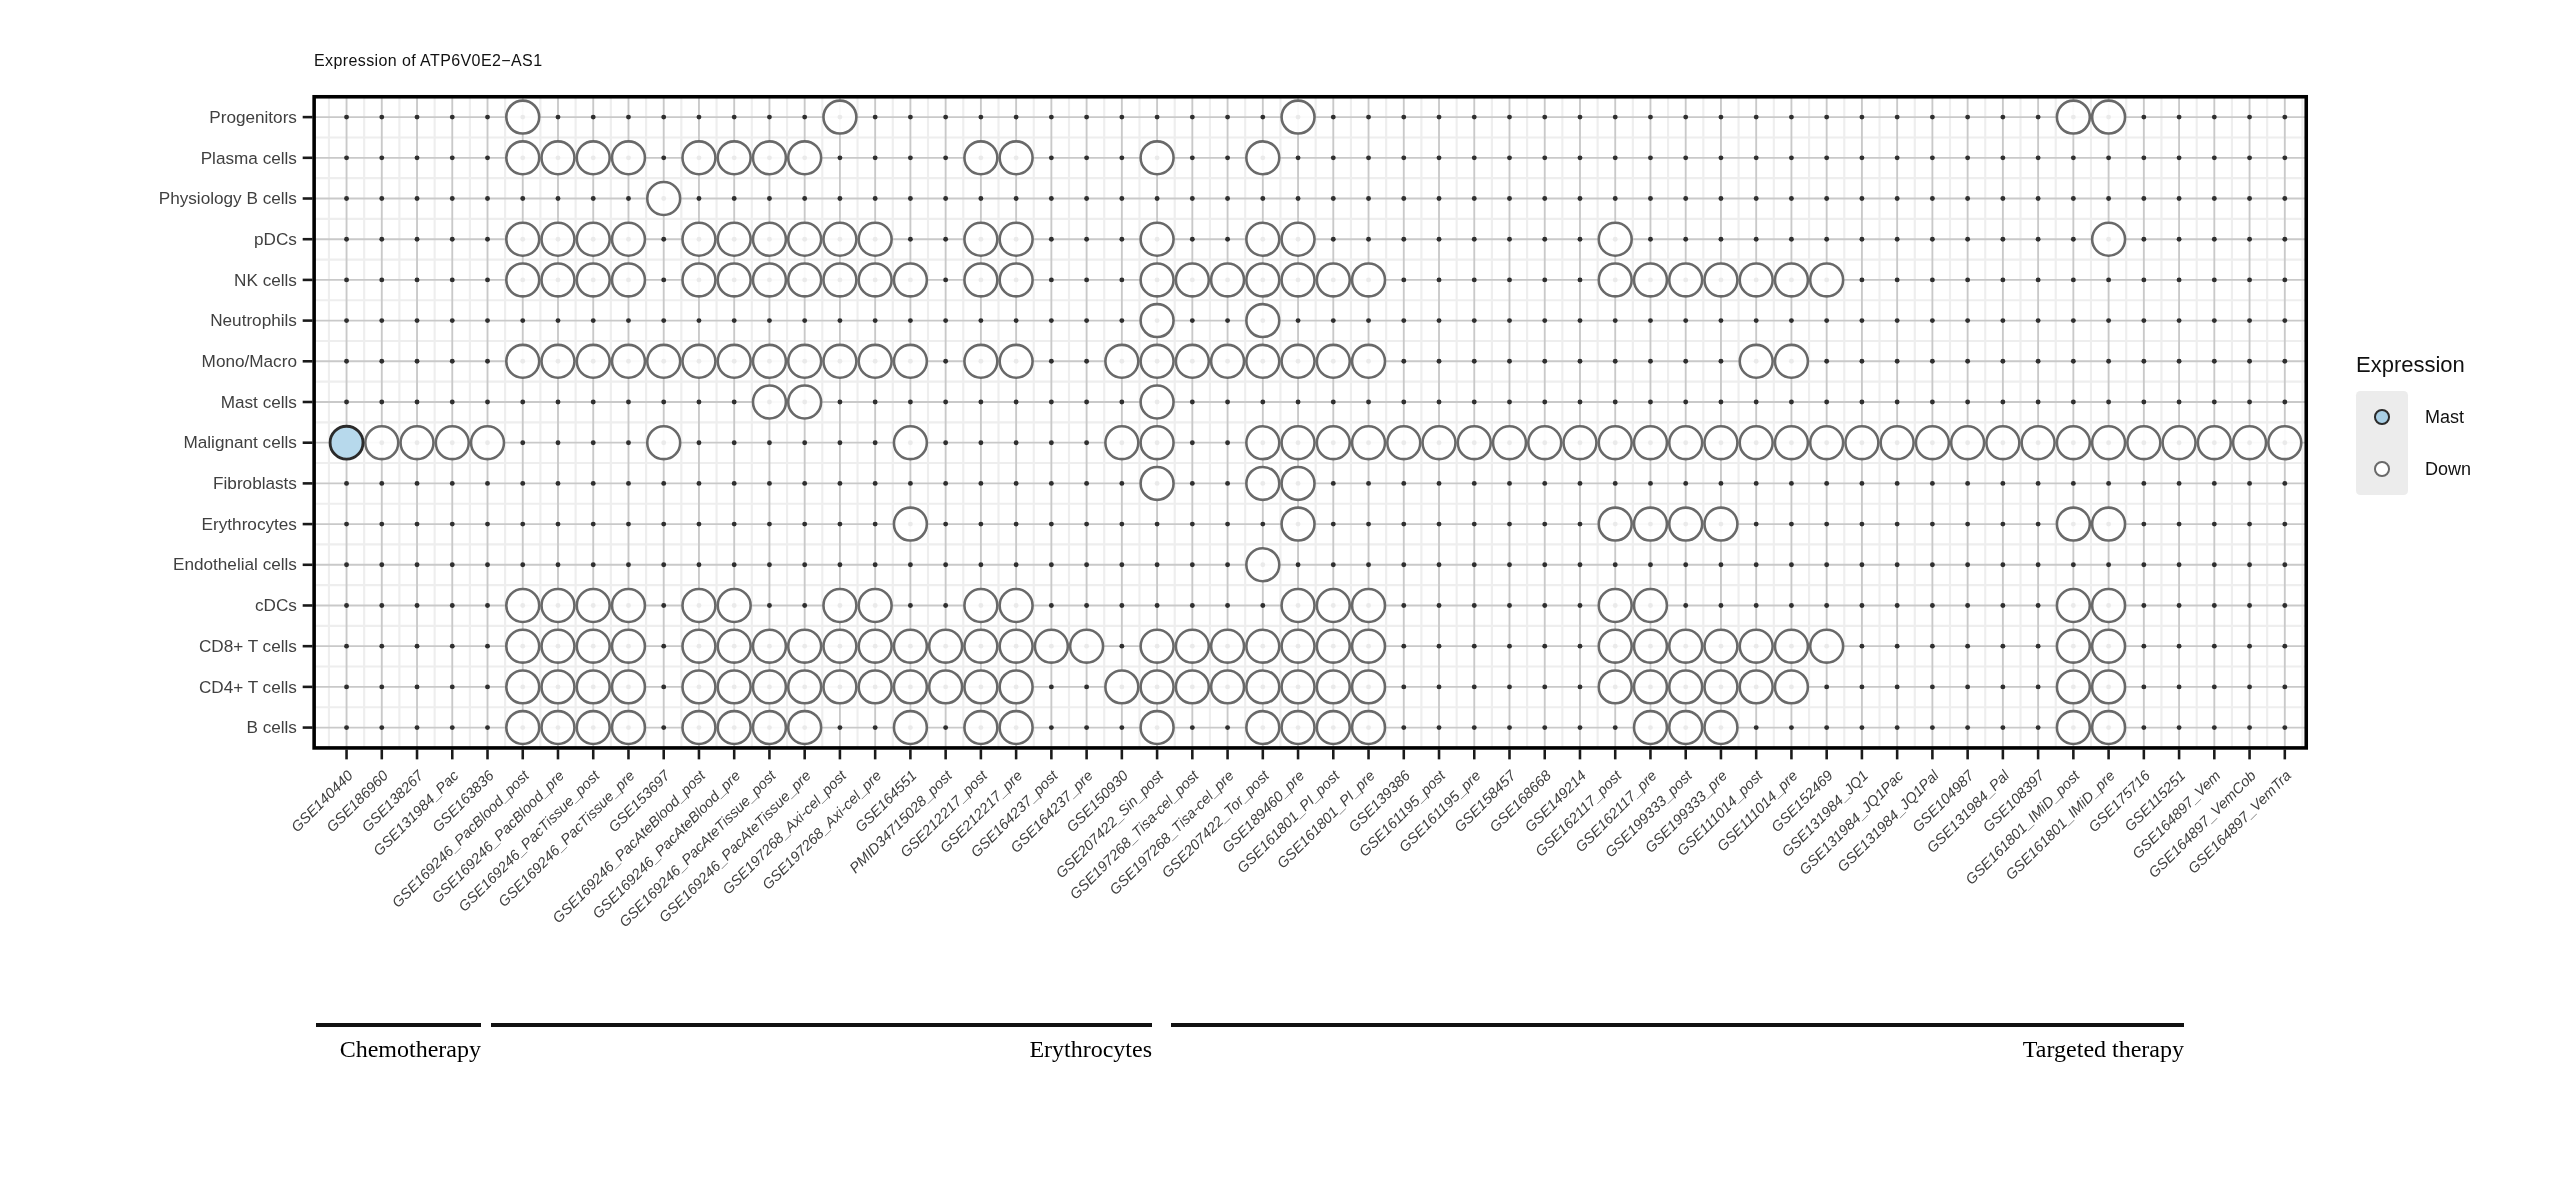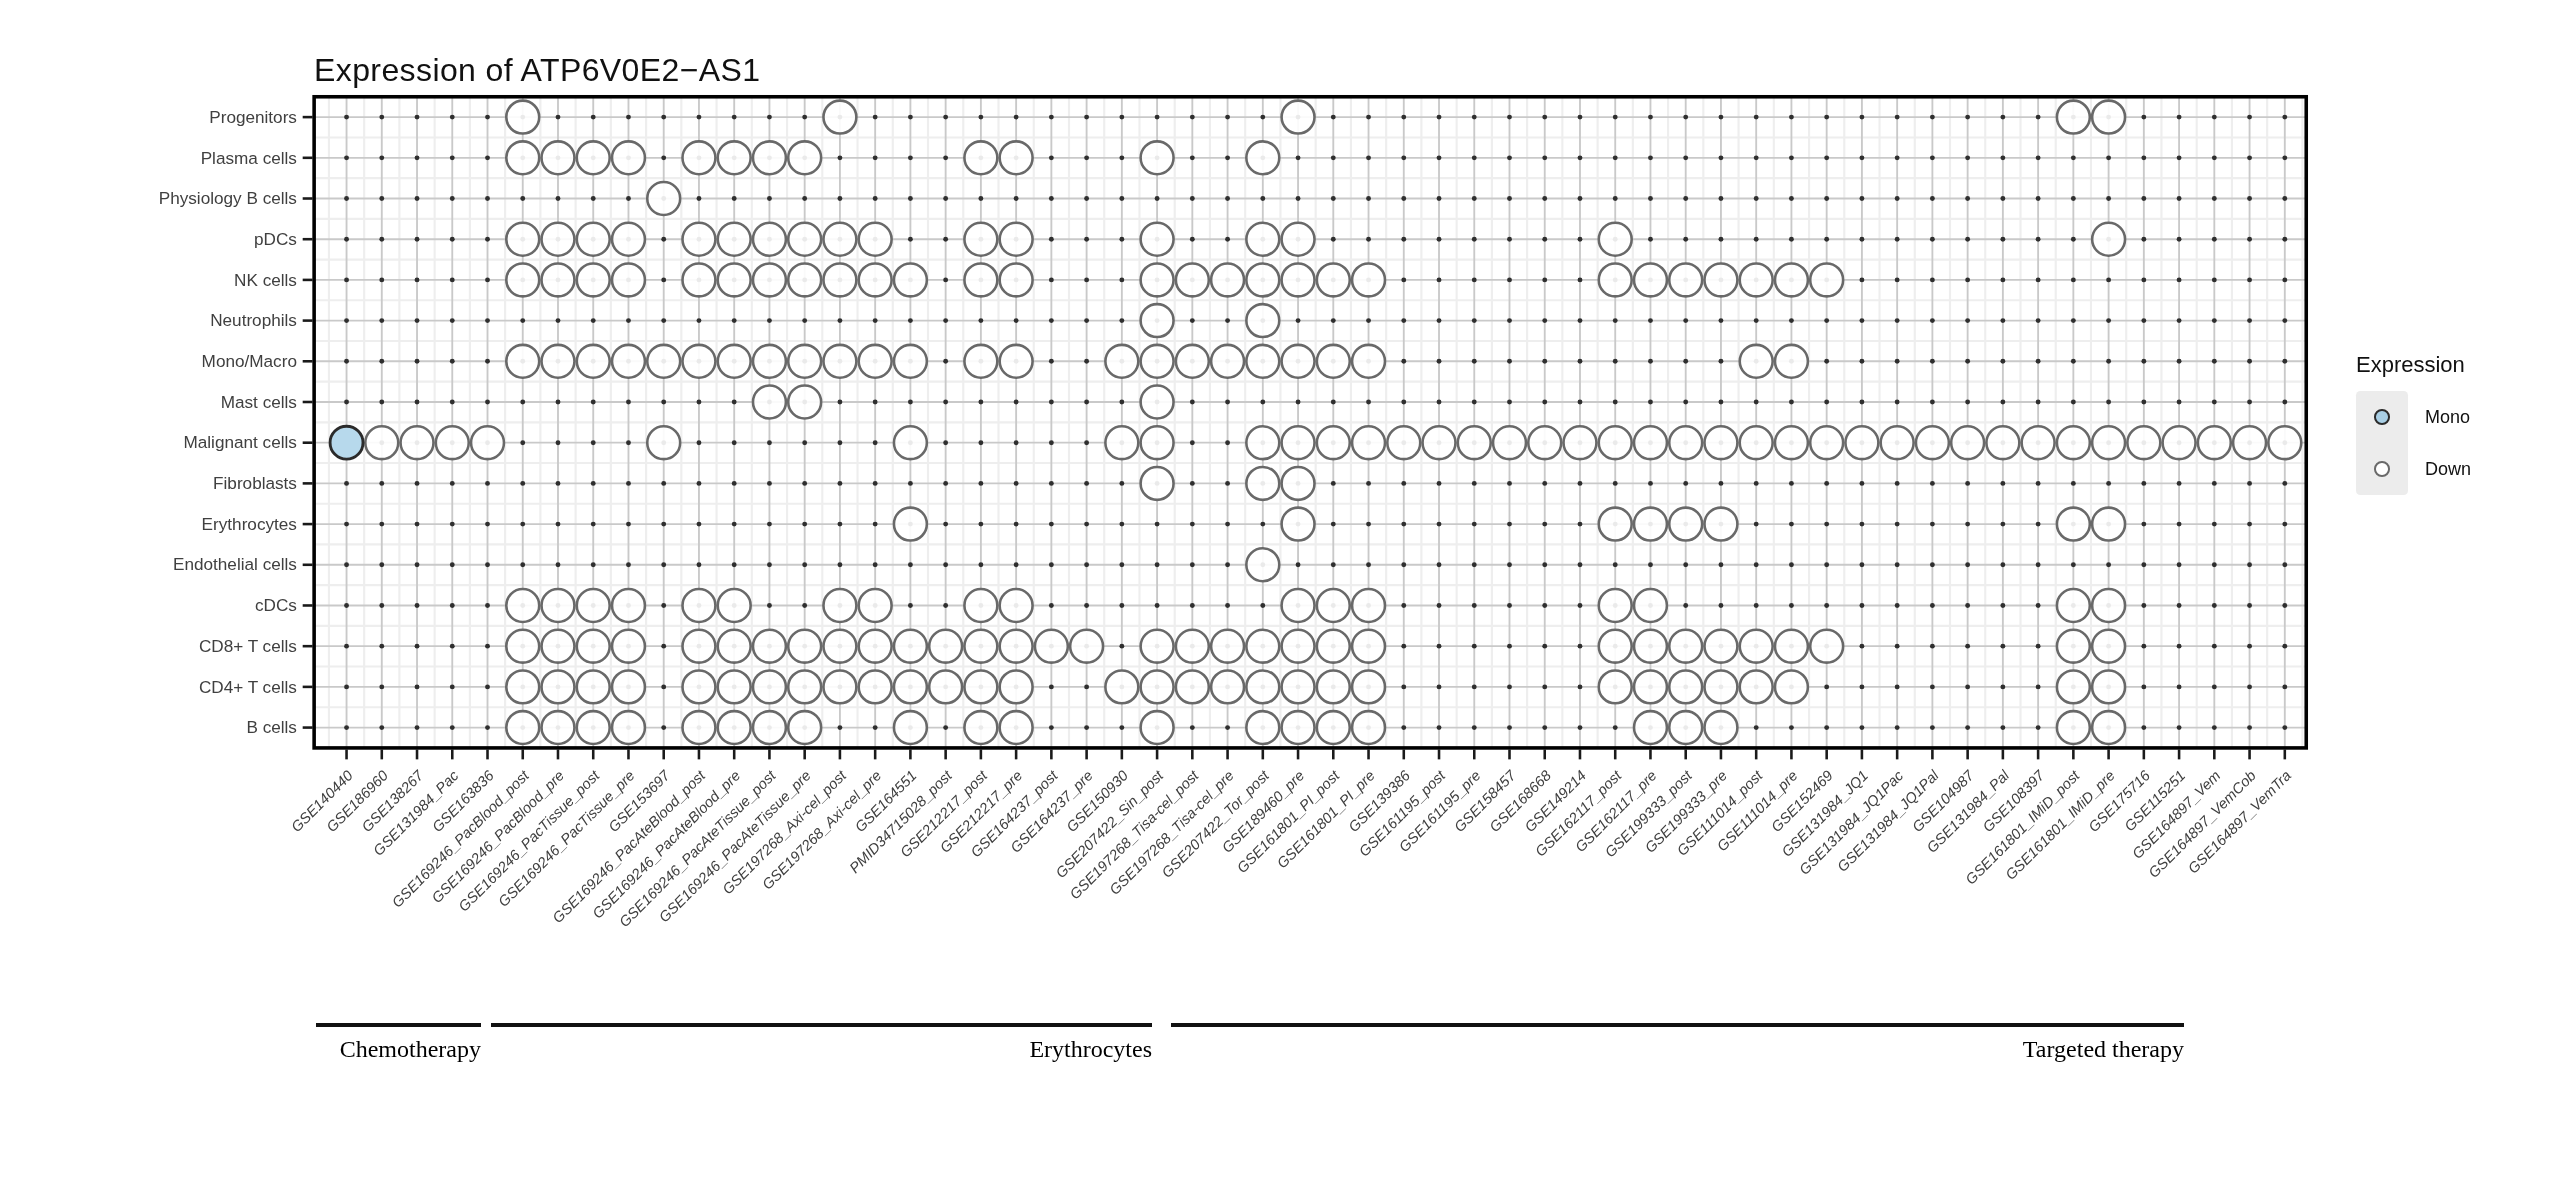--- a/index.html
+++ b/index.html
@@ -1,20 +1,20 @@
 <!DOCTYPE html>
 <html style="font-size:11.4px"><head>
 <meta charset="utf-8">
 <style>
   html,body{margin:0;padding:0;background:#ffffff;}
   body{width:2576px;height:1181px;position:relative;overflow:hidden;
        font-family:"Liberation Sans", sans-serif;}
   #stage{position:absolute;inset:0;}
   #plot-svg{position:absolute;left:0;top:0;}
-  .chart-title{position:absolute;left:314px;top:52px;font-size:32px;color:#111;
+  .chart-title{position:absolute;left:314px;top:52px;font-size:16px;color:#111;
        letter-spacing:0.4px;}
   .legend{position:absolute;left:2356px;top:352px;}
   .legend-title{font-size:22px;color:#111;margin:0 0 13px 0;}
   .legend-keys{position:relative;width:52px;background:#ececec;border-radius:4.3px;height:104px;}
   .legend-key{position:absolute;left:0;width:52px;height:52px;display:flex;
        align-items:center;justify-content:center;}
   .key-dot{width:15.7px;height:15.7px;border-radius:50%;box-sizing:border-box;}
   .legend-item-label{position:absolute;left:69px;font-size:18px;color:#111;
        white-space:nowrap;line-height:52px;height:52px;top:0;}
   .annotation-group{position:absolute;}
@@ -1460,21 +1460,21 @@
 
   <div class="legend">
     <div class="legend-title">Expression</div>
     <div class="legend-keys">
       <div class="legend-key" style="top:0">
         <span class="key-dot" id="key-dot-down" style="background: rgb(169, 207, 229); border: 2.1px solid rgb(43, 43, 43);"></span>
       </div>
       <div class="legend-key" style="top:52px">
         <span class="key-dot" id="key-dot-none" style="background: rgb(255, 255, 255); border: 2.1px solid rgb(106, 106, 106);"></span>
       </div>
-      <div class="legend-item-label" style="top:0">Mono</div>
+      <div class="legend-item-label" style="top:0">Mast</div>
       <div class="legend-item-label" style="top:52px">Down</div>
     </div>
   </div>
 
   <div class="annotation-group" id="group-0" style="left: 316px; top: 1023px; width: 165px;">
     <div class="annotation-line"></div>
     <div class="annotation-label">Chemotherapy</div>
   </div>
   <div class="annotation-group" id="group-1" style="left: 491px; top: 1023px; width: 661px;">
     <div class="annotation-line"></div>

